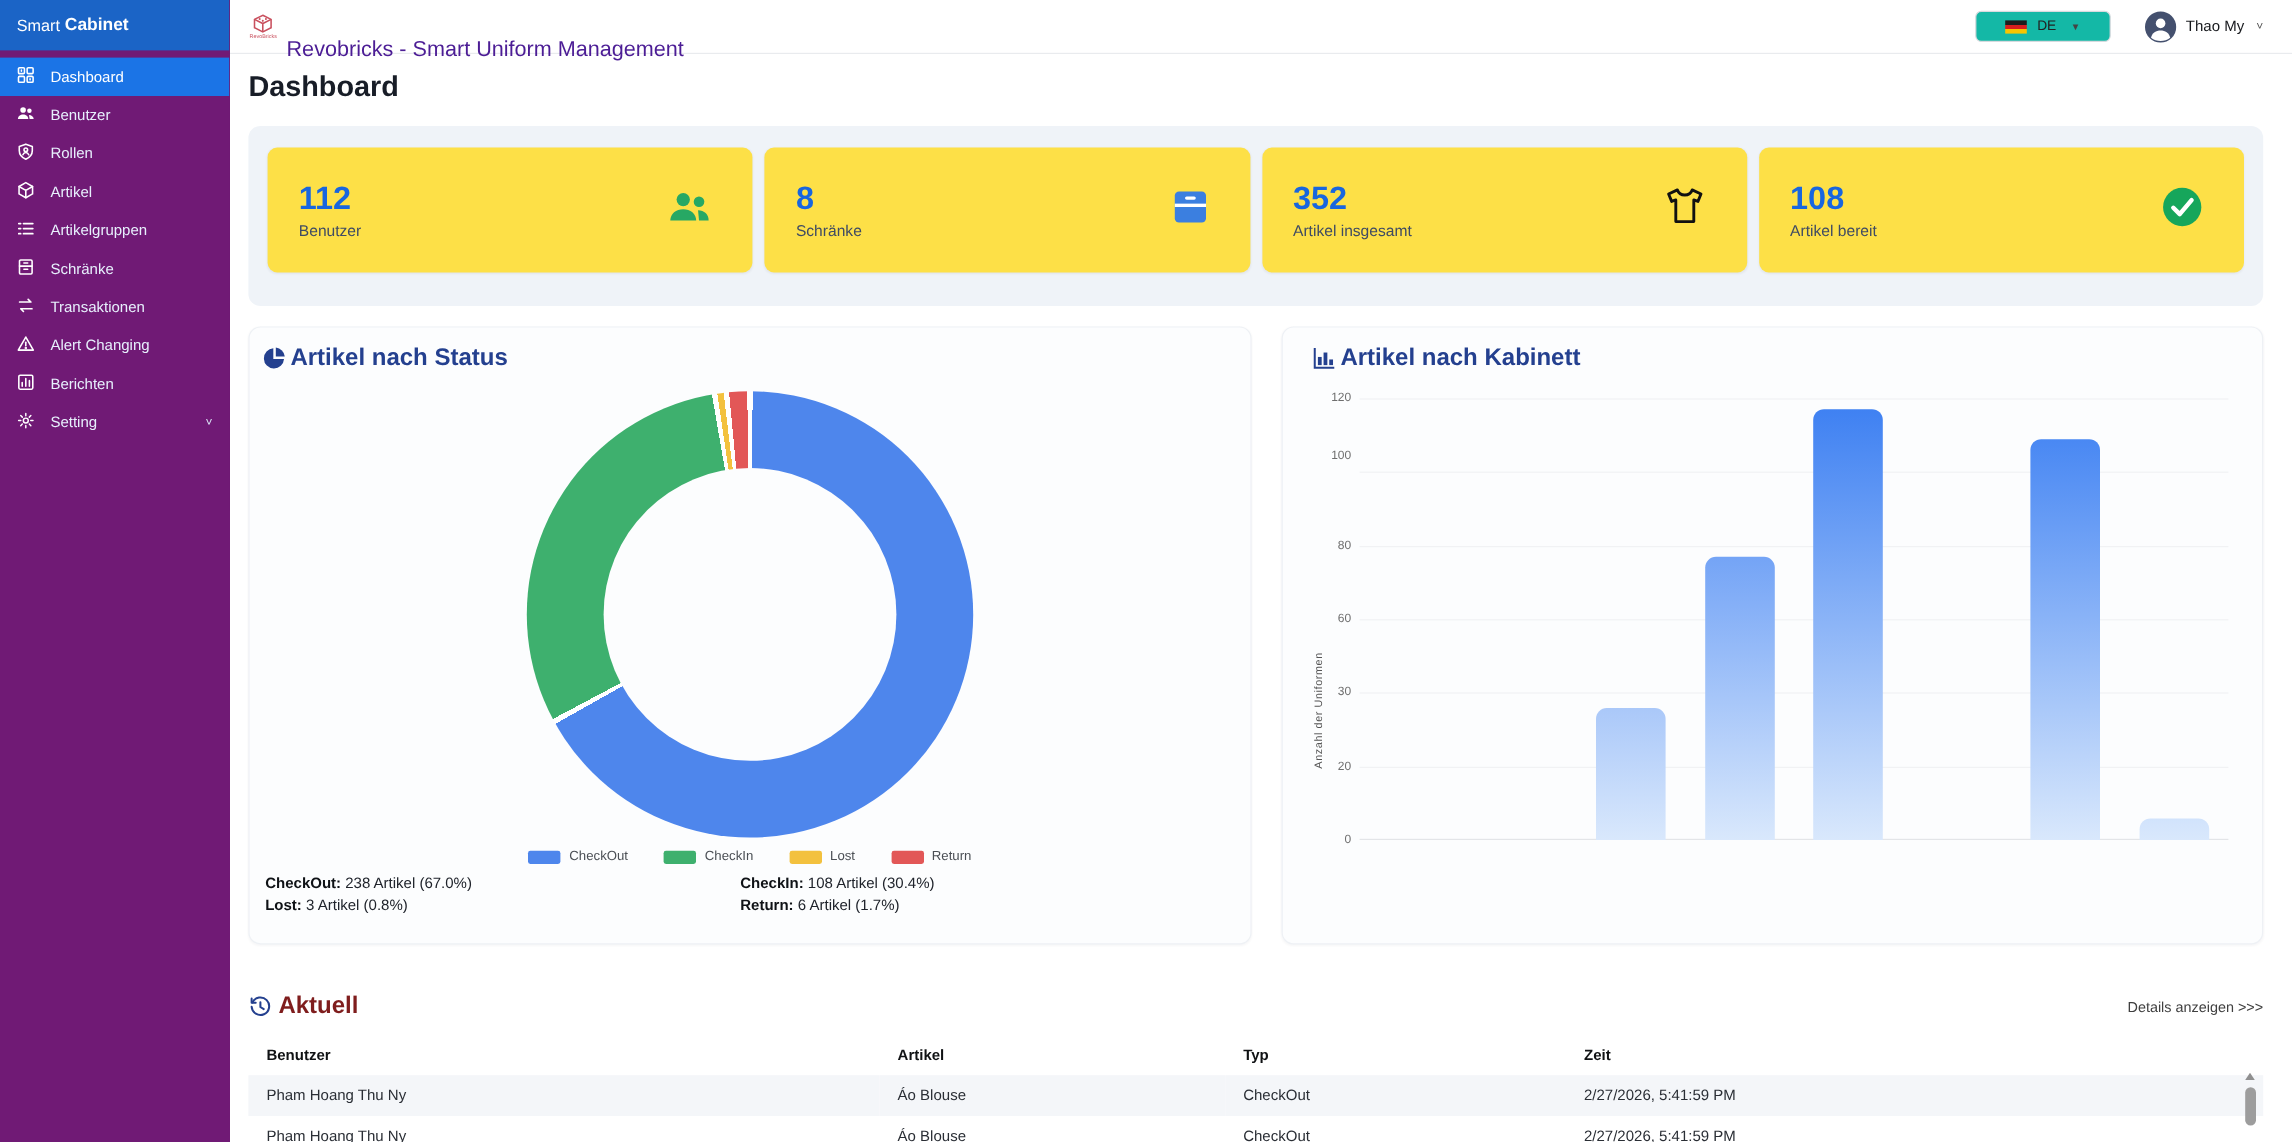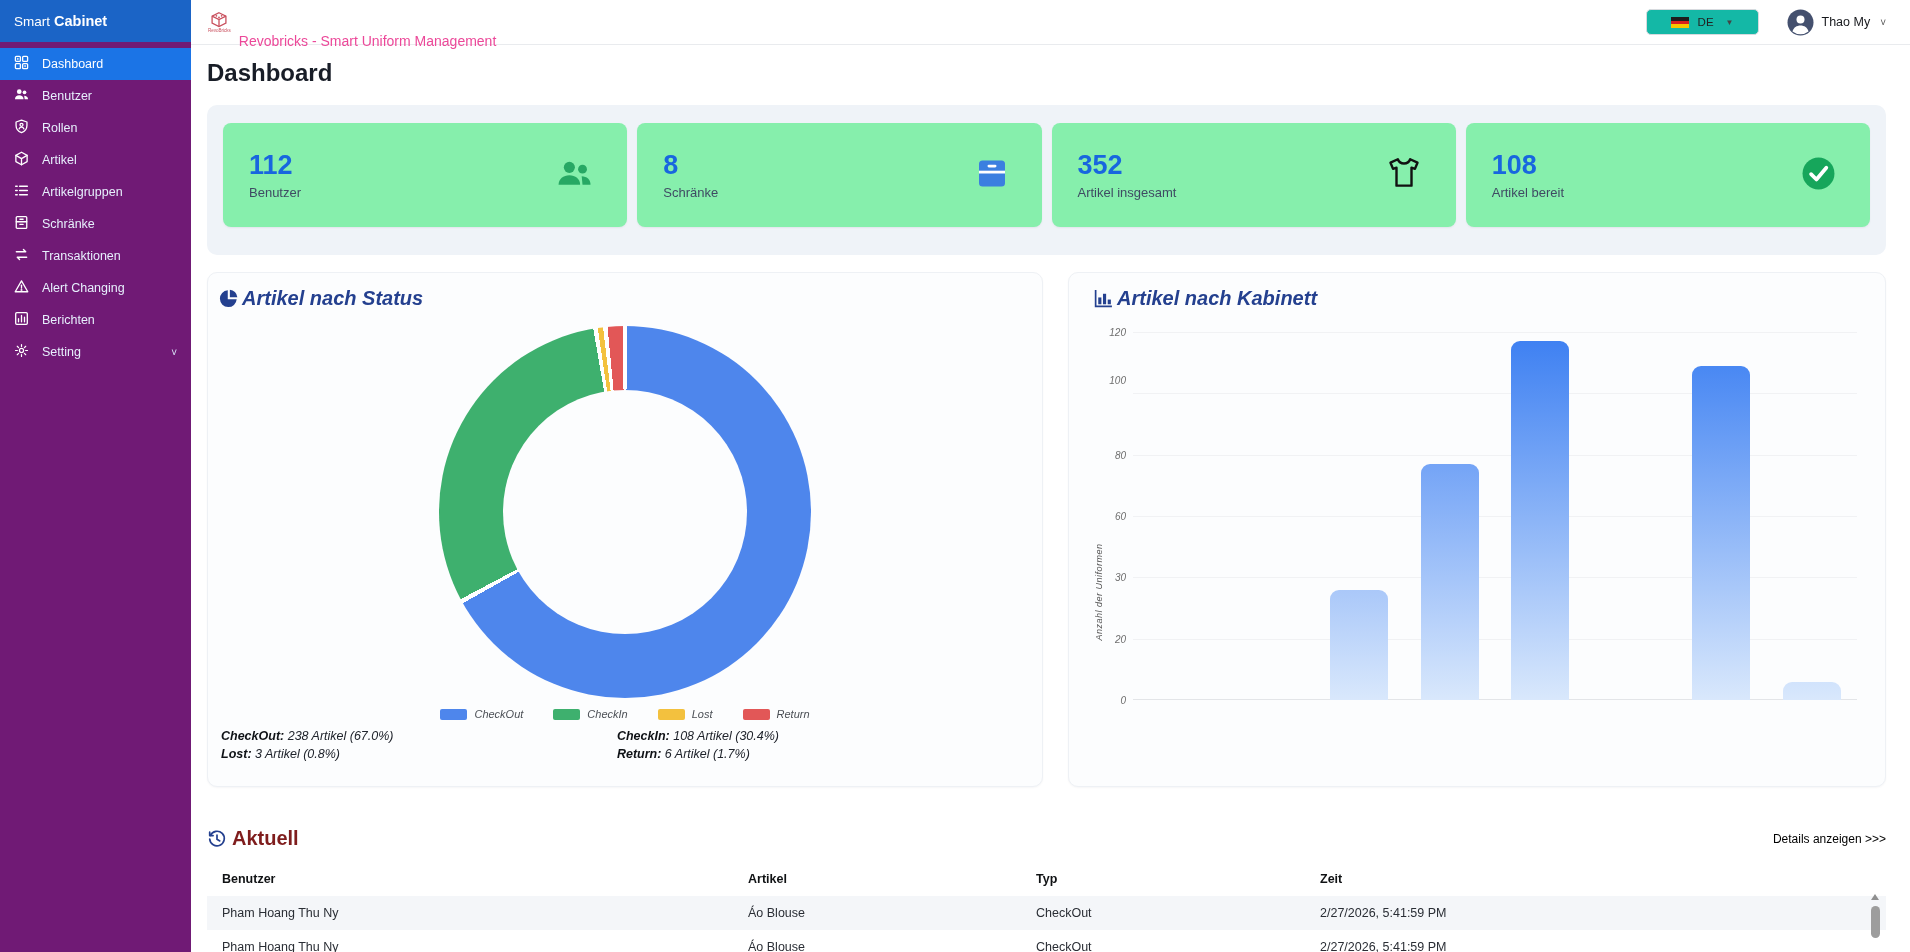--- a/index.html
+++ b/index.html
@@ -16,45 +16,45 @@
     font-size:12.5px; color:#e7f0fd; cursor:pointer; }
   .nav-item.active { background:#1b74e6; color:#fff; }
   .nav-item svg { flex:0 0 auto; }
   .nav-chev { margin-left:auto; font-size:10px; color:#dce8fa; }
 
   
   .topbar { margin-left:191px; height:45px; background:#fff; border-bottom:1px solid #e9ebee;
     display:flex; align-items:center; padding:0 24px 0 17px; }
   .logo-wrap { display:flex; flex-direction:column; align-items:center; line-height:1; }
   .logo-sub { font-size:4.5px; color:#c9505e; margin-top:-1px; }
-  .apptitle { font-size:14px; color:#ec4899; margin-left:8px;margin-top:38px; }
+  .apptitle { font-size:18px; color:#4c1d95; margin-left:8px;margin-top:38px; }
   .top-right { margin-left:auto; display:flex; align-items:center; gap:28px; }
   .lang { display:flex; align-items:center; border:1px solid #d7dade; border-radius:5px;
     padding:6px 24px; font-size:11.5px; color:#222; cursor:pointer; background:#14b8a6; }
   .lang .flag { width:18px; height:11px; display:inline-block; margin-right:9px;
     background:linear-gradient(to bottom,#1d1d1d 0 33%,#d81e1e 33% 66%,#f7c500 66% 100%); }
   .caret { font-size:8px; color:#444; margin-left:12px; }
   .user { display:flex; align-items:center; gap:8px; font-size:12.5px; color:#16181c; cursor:pointer; }
   .user .chev { font-size:10px; color:#555; margin-left:2px; }
 
   
   .main { margin-left:191px; padding:0 24px 0 16px; }
   h1.page-title { font-size:24px; color:#181d27; margin:14px 0 18px; font-weight:700; }
 
   
   .stats-panel { background:#eff3f8; border-radius:10px; padding:18px 16px 28px; display:flex; gap:10px; }
-  .stat-card { flex:1; background:#86efac; border-radius:8px; box-shadow:0 1px 2px rgba(16,24,40,.06);
+  .stat-card { flex:1; background:#fde047; border-radius:8px; box-shadow:0 1px 2px rgba(16,24,40,.06);
     height:104px; display:flex; align-items:center; justify-content:space-between; padding:0 34px 0 26px; }
   .stat-value { font-size:27px; font-weight:700; color:#1866df; line-height:1.15; }
   .stat-label { font-size:13px; color:#3f4b63; margin-top:3px; }
 
   
   .charts-row { display:flex; gap:25px; margin-top:17px; }
   .chart-card { background:#fcfdfe; border:1px solid #eef1f5; border-radius:10px;
-    box-shadow:0 1px 2px rgba(16,24,40,.04); height:515px; padding:14px 10px;font-style:italic; }
+    box-shadow:0 1px 2px rgba(16,24,40,.04); height:515px; padding:14px 10px; }
   .chart-card.left { width:836px; }
   .chart-card.right { flex:1; padding:14px 24px; }
   .card-title { display:flex; align-items:center; gap:3px; font-size:20px; font-weight:700; color:#24408f; }
 
   
   .donut-wrap { width:372px; height:372px; margin:16px auto 0; position:relative; }
   .donut { width:372px; height:372px; border-radius:50%; }
   .donut-hole { position:absolute; inset:64px; background:#fcfdfe; border-radius:50%; }
   .legend { display:flex; justify-content:center; gap:30px; margin-top:10px; align-items:center; }
   .legend-item { display:flex; align-items:center; gap:7px; font-size:11px; color:#4b4f55; cursor:pointer; }
@@ -75,21 +75,21 @@
   .bars { position:absolute; inset:0; display:flex; align-items:flex-end; }
   .bar-slot { flex:1; display:flex; justify-content:center; align-items:flex-end; height:100%; }
   .bar { width:58px; border-radius:9px 9px 0 0; }
   .xlabels { display:flex; margin:7px 4px 0 40px; }
   .xlabel { flex:1; text-align:center; font-size:10px; color:#6e6e6e; }
 
   
   .recent { margin-top:40px; }
   .recent-head { display:flex; align-items:center; }
   .recent-title { display:flex; align-items:center; gap:5px; font-size:20px; font-weight:700; color:#7f1d1d; }
-  .details-link { margin-left:auto; font-size:12px; color:#000000; cursor:pointer; }
+  .details-link { margin-left:auto; font-size:12px; color:#404040; cursor:pointer; }
   .table-wrap { position:relative; margin-top:16px; }
   table { width:100%; border-collapse:collapse; table-layout:fixed; font-size:12.5px; }
   th { text-align:left; font-weight:700; color:#101214; padding:6px 0 10px 15px; }
   td { padding:10px 0 10px 15px; color:#2a2e35; }
   tbody tr.odd td { background:#f4f6f9; }
   .tscroll { position:absolute; right:6px; top:28px; width:10px; display:flex; flex-direction:column;
     align-items:center; }
   .tscroll .arrow-up { width:0; height:0; border-left:4px solid transparent; border-right:4px solid transparent;
     border-bottom:6px solid #8f8f8f; cursor:pointer; }
   .tscroll .thumb { width:9px; height:32px; background:#9d9d9d; border-radius:5px; margin-top:6px; cursor:pointer; }

